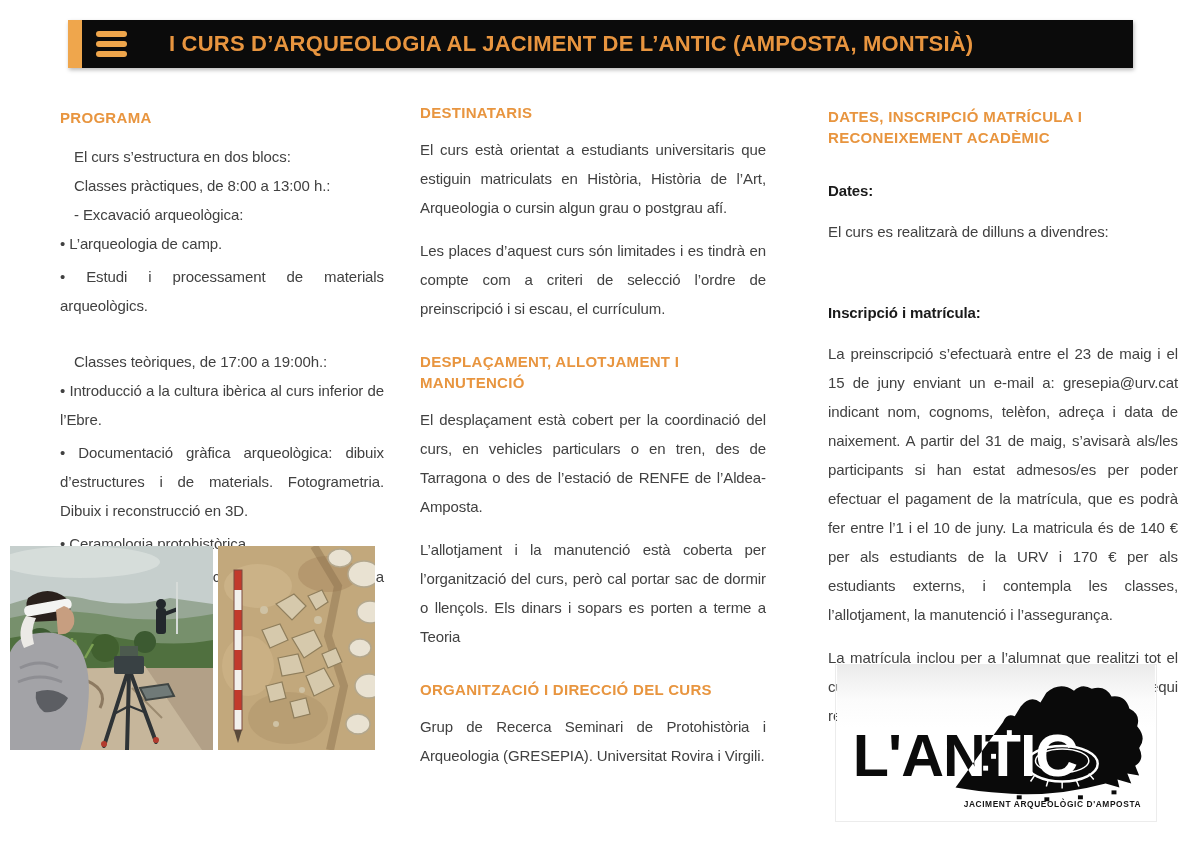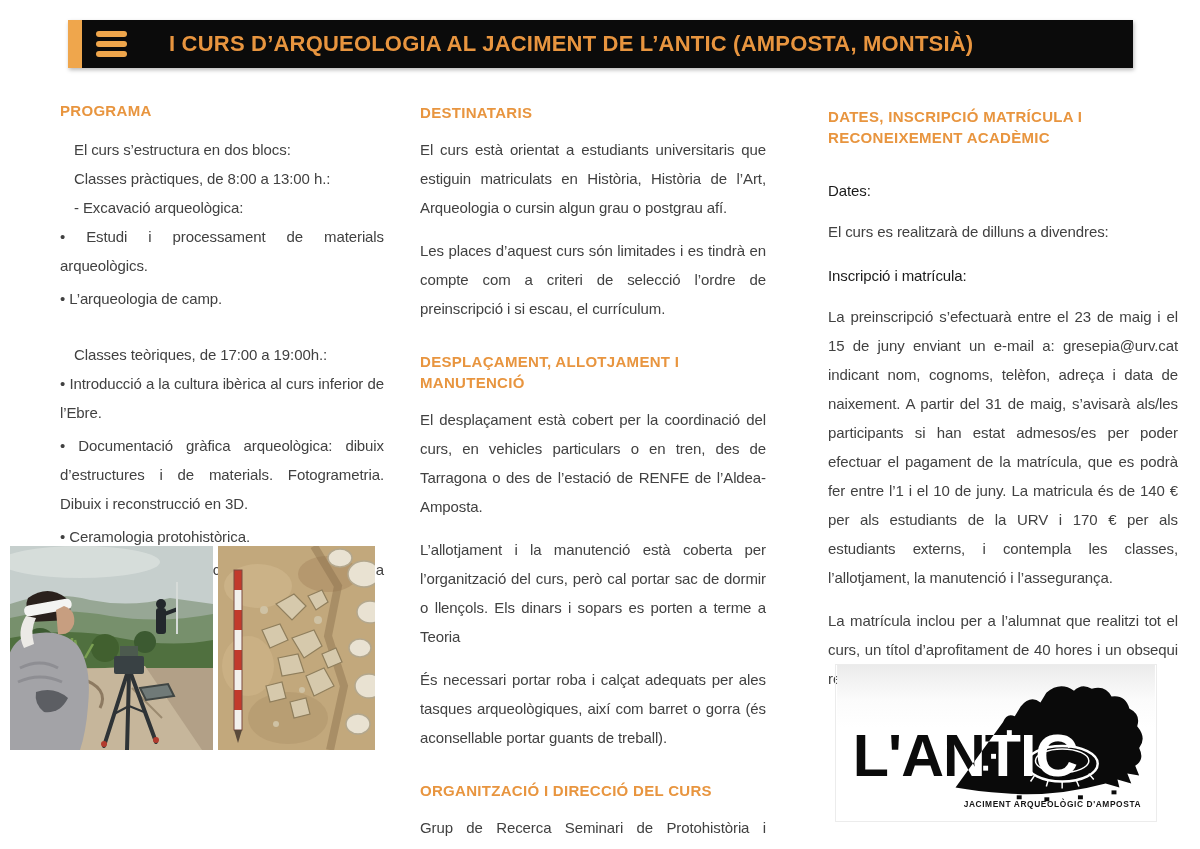--- a/index.html
+++ b/index.html
@@ -10,34 +10,34 @@
   
   .topbar { position:absolute; left:68px; top:20px; width:1065px; height:48px; background:#0b0b0b;
             display:flex; align-items:center; box-shadow:1px 2px 4px rgba(0,0,0,.28); }
   .stripe { position:absolute; left:0; top:0; width:14px; height:100%; background:#EFA64C; }
   .menu { margin-left:28px; display:flex; flex-direction:column; gap:4px; cursor:pointer; }
   .menu span { display:block; width:31px; height:6px; border-radius:3px; background:#EFA64C; }
   .topbar h1 { color:#E8953F; font-size:22px; font-weight:bold; margin-left:42px; letter-spacing:.2px; white-space:nowrap; }
 
   
   .col { position:absolute; font-size:15px; line-height:29px; color:#414141; letter-spacing:-.1px; }
-  .col1 { left:60px;  top:100px; width:324px; }
+  .col1 { left:60px;  top:107px; width:324px; }
   .col2 { left:420px; top:102px; width:346px; }
   .col3 { left:828px; top:106px; width:350px; }
   .h-orange { color:#E8953F; font-size:15px; line-height:21px; font-weight:bold; letter-spacing:.3px; margin-bottom:12px; }
   .col1 .h-orange { margin-bottom:14px; }
   .col3 .h-orange { margin-bottom:28px; }
   .para { text-align:justify; margin-bottom:14px; }
   .tight { margin-bottom:0;margin-left:14px; }
   .bullet { text-align:justify; margin-bottom:4px; }
   .bullet::before { content:"\2022\00a0"; }
   .mt-gap { margin-top:27px; }
   .mt-gap2 { margin-top:28px; }
-  .label { font-weight:normal; color:#1a1a1a; margin-bottom:12px; }
-  .mt-big { margin-top:15px; }
+  .label { font-weight:bold; color:#1a1a1a; margin-bottom:12px; }
+  .mt-big { margin-top:52px; }
   .dot-item { position:relative; padding-left:58px; margin-bottom:0; }
   .dot-item::before { content:"\2022"; position:absolute; left:4px; top:0; }
 
   
   .photos { position:absolute; left:10px; top:546px; display:flex; gap:5px; }
   .photos svg { display:block; }
 
   
   .logo-box { position:absolute; left:835px; top:664px; width:322px; height:158px; border:1px solid #ececec; }
   .logo-box svg { display:block; width:100%; height:100%; }
@@ -59,37 +59,36 @@
       <span></span>
     </div>
     <h1>I CURS D’ARQUEOLOGIA AL JACIMENT DE L’ANTIC (AMPOSTA, MONTSIÀ)</h1>
   </header>
 
   <section class="col col1">
     <h2 class="h-orange">PROGRAMA</h2>
     <p class="tight">El curs s’estructura en dos blocs:</p>
     <p class="tight">Classes pràctiques, de 8:00 a 13:00 h.:</p>
     <p class="tight">- Excavació arqueològica:</p>
+    <p class="bullet">L’arqueologia de camp.</p>
     <p class="bullet">Estudi i processament de materials arqueològics.</p>
-    <p class="bullet">L’arqueologia de camp.</p>
     <p class="tight mt-gap">Classes teòriques, de 17:00 a 19:00h.:</p>
     <p class="bullet">Introducció a la cultura ibèrica al curs inferior de l’Ebre.</p>
     <p class="bullet">Documentació gràfica arqueològica: dibuix d’estructures i de materials. Fotogrametria. Dibuix i reconstrucció en 3D.</p>
     <p class="bullet">Ceramologia protohistòrica.</p>
     <p class="bullet">Economia protohistòrica. Bioarqueologia. Teoria i pràctica.</p>
   </section>
 
   <section class="col col2">
     <h2 class="h-orange">DESTINATARIS</h2>
     <p class="para">El curs està orientat a estudiants universitaris que estiguin matriculats en Història, Història de l’Art, Arqueologia o cursin algun grau o postgrau afí.</p>
     <p class="para">Les places d’aquest curs són limitades i es tindrà en compte com a criteri de selecció l’ordre de preinscripció i si escau, el currículum.</p>
     <h2 class="h-orange mt-gap2">DESPLAÇAMENT, ALLOTJAMENT I MANUTENCIÓ</h2>
     <p class="para">El desplaçament està cobert per la coordinació del curs, en vehicles particulars o en tren, des de Tarragona o des de l’estació de RENFE de l’Aldea-Amposta.</p>
     <p class="para">L’allotjament i la manutenció està coberta per l’organització del curs, però cal portar sac de dormir o llençols. Els dinars i sopars es porten a terme a Teoria</p>
-    <p class="para">És necessari portar roba i calçat adequats per ales tasques arqueològiques, així com barret o gorra (és aconsellable portar guants de treball).</p>
     <h2 class="h-orange mt-gap2">ORGANITZACIÓ I DIRECCIÓ DEL CURS</h2>
     <p class="para">Grup de Recerca Seminari de Protohistòria i Arqueologia (GRESEPIA). Universitat Rovira i Virgili.</p>
 
   </section>
 
   <section class="col col3">
     <h2 class="h-orange">DATES, INSCRIPCIÓ MATRÍCULA I RECONEIXEMENT ACADÈMIC</h2>
     <p class="label">Dates:</p>
     <p class="para">El curs es realitzarà de dilluns a divendres:</p>
     <p class="label mt-big">Inscripció i matrícula:</p>

